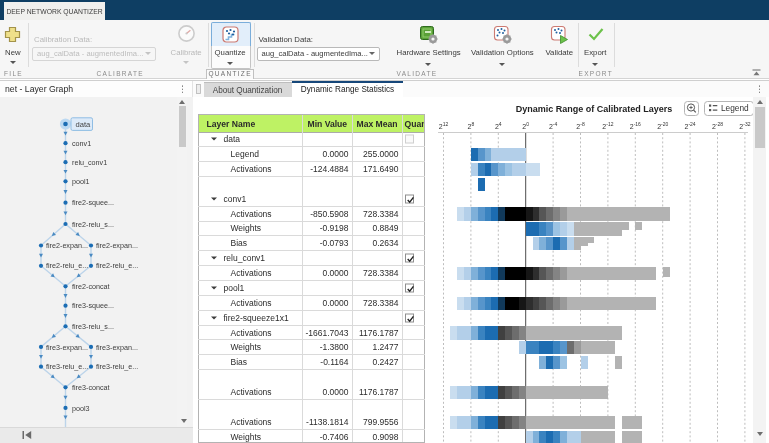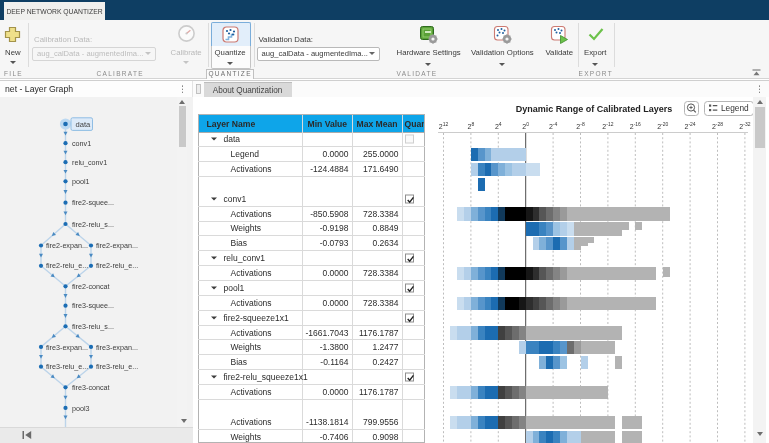--- a/index.html
+++ b/index.html
@@ -32,21 +32,21 @@
 
 #gpanel{left:0;top:97px;width:193px;height:330px;background:#f2f2f2}
 #gbot{left:0;top:427px;width:193px;height:16px;background:#eaeaea;border-top:1px solid #d9d9d9}
 
 .sbtrack{position:absolute;background:#f3f3f3}
 .sbthumb{position:absolute;background:#c9c9c9}
 .tri-u{position:absolute;width:0;height:0;border-left:3px solid transparent;border-right:3px solid transparent;border-bottom:4px solid #6e6e6e}
 .tri-d{position:absolute;width:0;height:0;border-left:3px solid transparent;border-right:3px solid transparent;border-top:4px solid #6e6e6e}
 
 #tbl{left:197.5px;top:113.5px;width:227px;height:329.5px;border:1px solid #b3b3b3;background:#fff;overflow:hidden}
-#thead{position:absolute;left:0;top:0;width:100%;height:18.8px;background:#0ea5e9;border-bottom:1px solid #ababab}
+#thead{position:absolute;left:0;top:0;width:100%;height:18.8px;background:#bef264;border-bottom:1px solid #ababab}
 #thead span{position:absolute;top:4px;font-size:8.6px;font-weight:bold;color:#2b2b2b}
 .tr{position:absolute;left:0;width:100%;border-bottom:1px solid #dadada;font-size:8.5px;color:#2b2b2b}
 .tr span{position:absolute;top:50%;transform:translateY(-50%);white-space:nowrap}
 .tri{left:13.5px;width:0;height:0;border-left:3.1px solid transparent;border-right:3.1px solid transparent;border-top:3.7px solid #3c3c3c}
 .gname{left:26px}
 .cname{left:33px}
 .vmin{right:76px}
 .vmax{right:26px}
 .cbx{left:207px;width:9px;height:9px;border:1px solid #8f8f8f;background:#fff}
 .cbx.dis{border-color:#cfcfcf;background:#fafafa}
@@ -151,20 +151,21 @@
 
   <div class="abs" id="tabrow"></div>
   <div class="abs" id="lphead">
       <span>net - Layer Graph</span>
     </div>
   <div class="vdots" style="left:178px;top:83.5px">⋮</div>
   <svg class="abs" style="left:196px;top:84px" width="5" height="10" viewBox="0 0 5 10">
     <rect x="0.5" y="0.5" width="4" height="9" fill="#ececec" stroke="#b5b5b5" stroke-width="0.8"></rect>
   </svg>
   <div class="tab1">About Quantization</div>
+  <div class="tab2">Dynamic Range Statistics</div>
   <div class="vdots" style="left:755px;top:83.5px">⋮</div>
 
   <div class="abs" id="gpanel"></div>
   <svg class="abs" style="left:0;top:97px" width="193" height="330" viewBox="0 0 193 330">
     <line x1="65.5" y1="27" x2="65.5" y2="46.2" stroke="#bcd4ea" stroke-width="1.4"></line>
       <polygon points="65.5,38.5 63.5,34.7 67.5,34.7" fill="#4a8ac2"></polygon>
 <line x1="65.5" y1="46.2" x2="65.5" y2="65.2" stroke="#bcd4ea" stroke-width="1.4"></line>
       <polygon points="65.5,57.6 63.5,53.8 67.5,53.8" fill="#4a8ac2"></polygon>
 <line x1="65.5" y1="65.2" x2="65.5" y2="84.3" stroke="#bcd4ea" stroke-width="1.4"></line>
       <polygon points="65.5,76.6 63.5,72.9 67.5,72.9" fill="#4a8ac2"></polygon>
@@ -358,29 +359,20 @@
           </div>
 <div class="tr" style="top:340.48px;height:14.87px">
             <span class="cname">Weights</span>
             <span class="vmin">-1.3800</span>
             <span class="vmax">1.2477</span>
           </div>
 <div class="tr" style="top:355.35px;height:14.87px">
             <span class="cname">Bias</span>
             <span class="vmin">-0.1164</span>
             <span class="vmax">0.2427</span>
-          </div>
-<div class="tr" style="top:370.22px;height:14.87px">
-            <span class="tri"></span>
-            <span class="gname">fire2-relu_squeeze1x1</span>
-            <span class="vmin"></span>
-            <span class="vmax"></span>
-            <span class="cbx"><svg width="9" height="9" viewBox="0 0 9 9">
-                <polyline points="1.7,4.6 3.7,6.7 7.4,1.9" fill="none" stroke="#222" stroke-width="1.4"></polyline>
-              </svg></span>
           </div>
 <div class="tr" style="top:385.09px;height:14.87px">
             <span class="cname">Activations</span>
             <span class="vmin">0.0000</span>
             <span class="vmax">1176.1787</span>
           </div>
 <div class="tr" style="top:414.83px;height:14.87px">
             <span class="cname">Activations</span>
             <span class="vmin">-1138.1814</span>
             <span class="vmax">799.9556</span>

